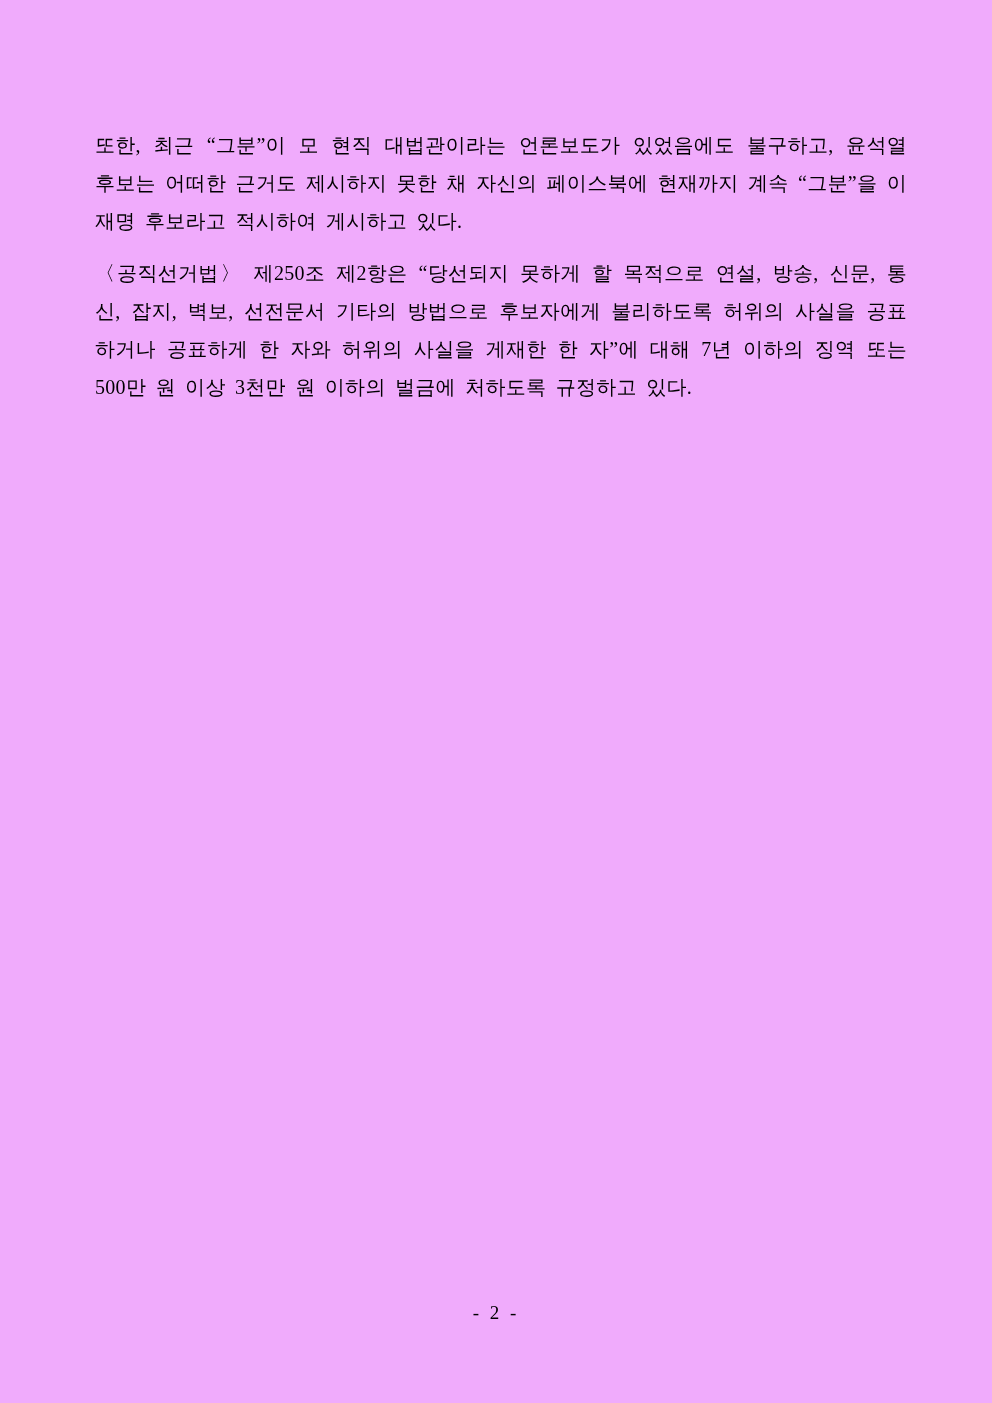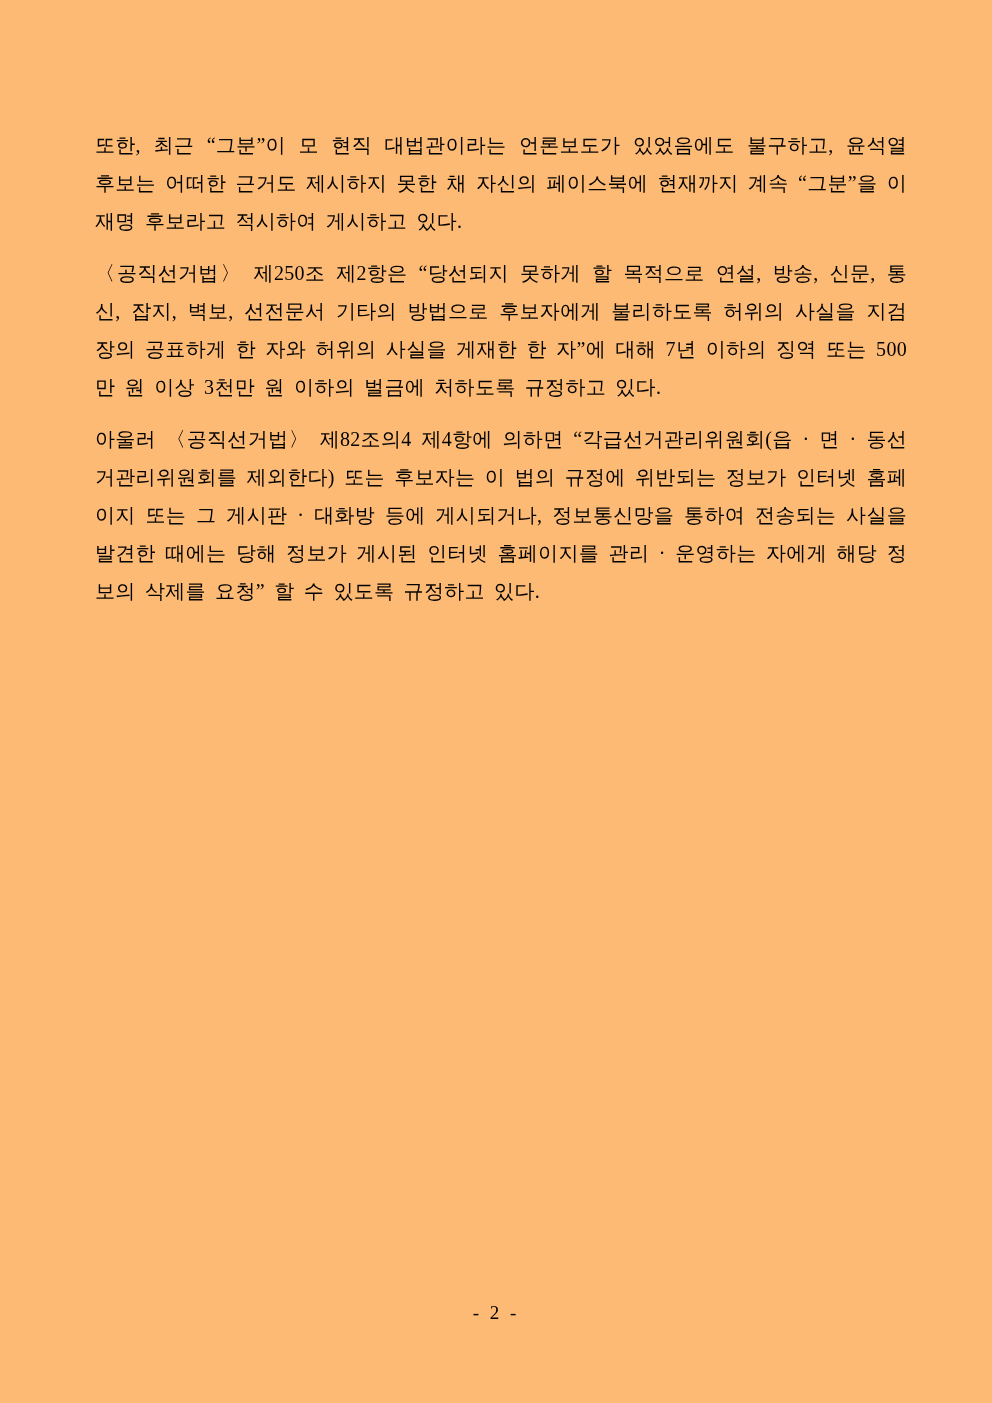--- a/index.html
+++ b/index.html
@@ -11,21 +11,21 @@
     width: 992px;
     height: 1403px;
     position: relative;
     font-family: "Liberation Serif", "DejaVu Serif", serif;
     color: #000000;
     overflow: hidden;
   }
   .page {
     position: absolute;
     inset: 0;
-    background: #fdba74;
+    background: #f0abfc;
   }
   .content {
     position: absolute;
     left: 95px;
     top: 126px;
     width: 812px;
   }
   p.para {
     font-size: 20px;
     line-height: 38px;
@@ -46,19 +46,18 @@
     line-height: 26px;
   }
 </style>
 </head>
 <body>
 
 <div class="page">
 
   <div class="content">
     <p class="para">또한, 최근 “그분”이 모 현직 대법관이라는 언론보도가 있었음에도 불구하고, 윤석열 후보는 어떠한 근거도 제시하지 못한 채 자신의 페이스북에 현재까지 계속 “그분”을 이재명 후보라고 적시하여 게시하고 있다.</p>
-    <p class="para">〈공직선거법〉 제250조 제2항은 “당선되지 못하게 할 목적으로 연설, 방송, 신문, 통신, 잡지, 벽보, 선전문서 기타의 방법으로 후보자에게 불리하도록 허위의 사실을 지검장의 공표하게 한 자와 허위의 사실을 게재한 한 자”에 대해 7년 이하의 징역 또는 500만 원 이상 3천만 원 이하의 벌금에 처하도록 규정하고 있다.</p>
-    <p class="para">아울러 〈공직선거법〉 제82조의4 제4항에 의하면 “각급선거관리위원회(읍 · 면 · 동선거관리위원회를 제외한다) 또는 후보자는 이 법의 규정에 위반되는 정보가 인터넷 홈페이지 또는 그 게시판 · 대화방 등에 게시되거나, 정보통신망을 통하여 전송되는 사실을 발견한 때에는 당해 정보가 게시된 인터넷 홈페이지를 관리 · 운영하는 자에게 해당 정보의 삭제를 요청” 할 수 있도록 규정하고 있다.</p>
+    <p class="para">〈공직선거법〉 제250조 제2항은 “당선되지 못하게 할 목적으로 연설, 방송, 신문, 통신, 잡지, 벽보, 선전문서 기타의 방법으로 후보자에게 불리하도록 허위의 사실을 공표하거나 공표하게 한 자와 허위의 사실을 게재한 한 자”에 대해 7년 이하의 징역 또는 500만 원 이상 3천만 원 이하의 벌금에 처하도록 규정하고 있다.</p>
   </div>
 
   <div class="footer">- 2 -</div>
 
 </div>
 
 </body></html>

